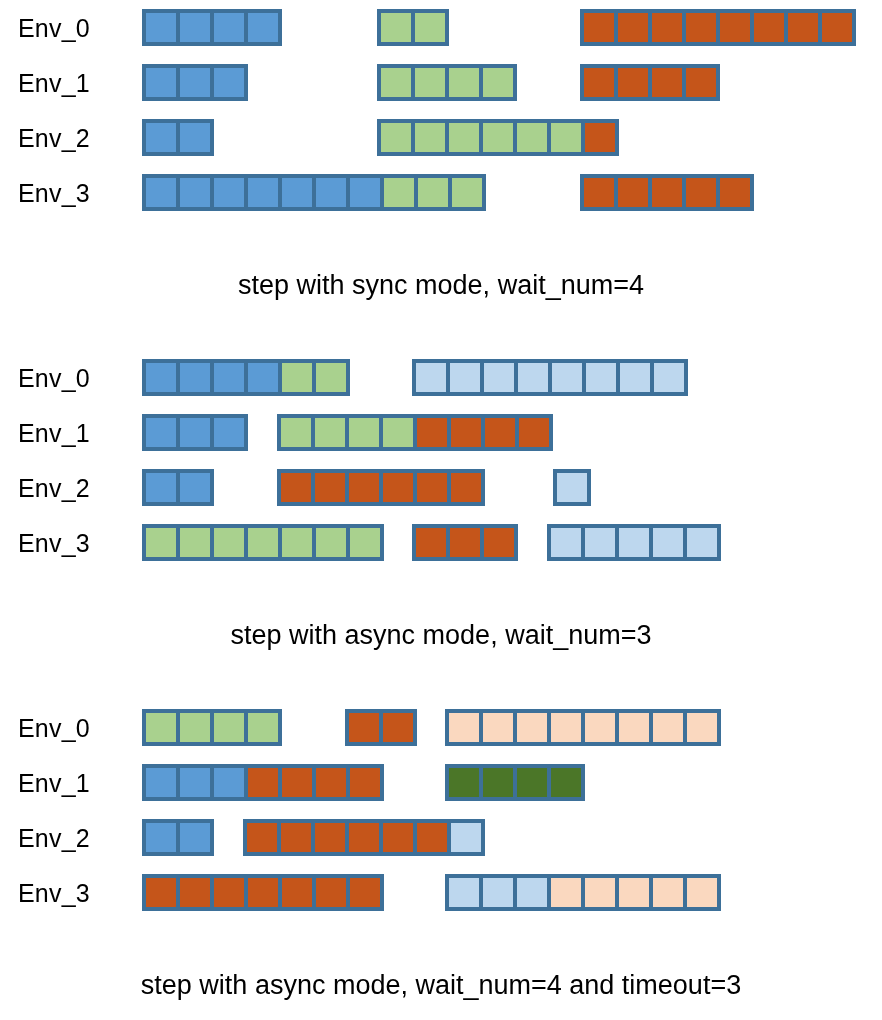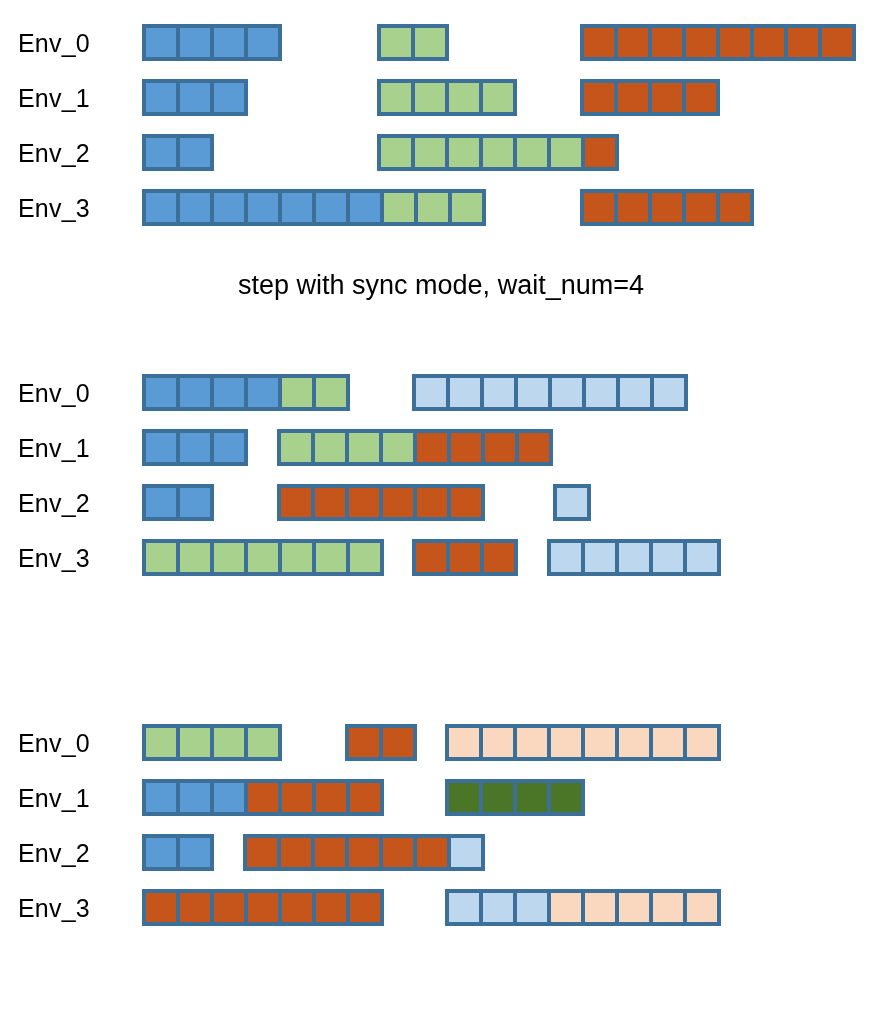--- a/index.html
+++ b/index.html
@@ -21,21 +21,20 @@
     position: relative;
     width: 882px;
     height: 1020px;
   }
 
   
   .panel {
     position: absolute;
     left: 0;
     width: 882px;
-    margin-top: 15px;
   }
   .panel-0 { top: 0px;   height: 310px; }
   .panel-1 { top: 350px; height: 310px; }
   .panel-2 { top: 700px; height: 320px; }
 
   
   .row {
     position: relative;
     height: 55px;
   }
@@ -284,20 +283,21 @@
           <div class="group" style="left: 547px;">
             <div class="cell c-lightblue"></div>
             <div class="cell c-lightblue"></div>
             <div class="cell c-lightblue"></div>
             <div class="cell c-lightblue"></div>
             <div class="cell c-lightblue"></div>
           </div>
         </div>
       </div>
     </div>
+    <div class="caption caption-1">step with async mode, wait_num=3</div>
     <div class="panel panel-2">
       <div class="row">
         <div class="row-label">Env_0</div>
         <div class="track">
           <div class="group" style="left: 142px;">
             <div class="cell c-green"></div>
             <div class="cell c-green"></div>
             <div class="cell c-green"></div>
             <div class="cell c-green"></div>
           </div>
@@ -373,13 +373,14 @@
             <div class="cell c-lightblue"></div>
             <div class="cell c-peach"></div>
             <div class="cell c-peach"></div>
             <div class="cell c-peach"></div>
             <div class="cell c-peach"></div>
             <div class="cell c-peach"></div>
           </div>
         </div>
       </div>
     </div>
+    <div class="caption caption-2">step with async mode, wait_num=4 and timeout=3</div>
   </div>
 
 </body></html>

